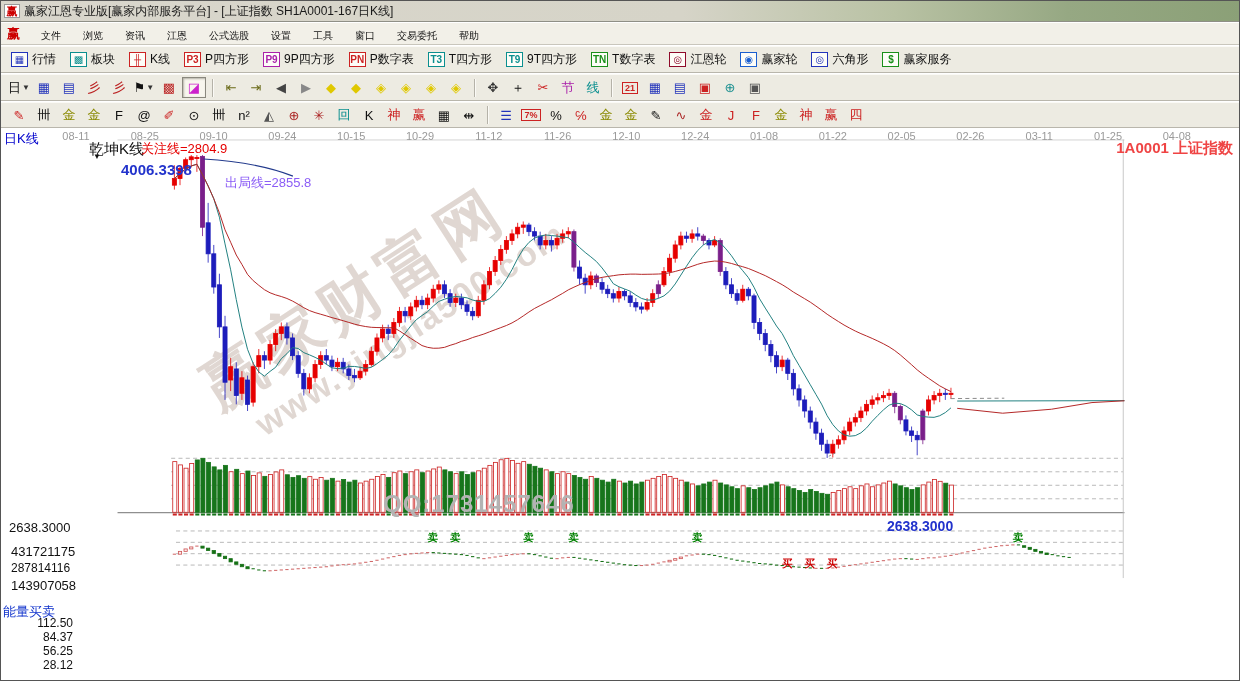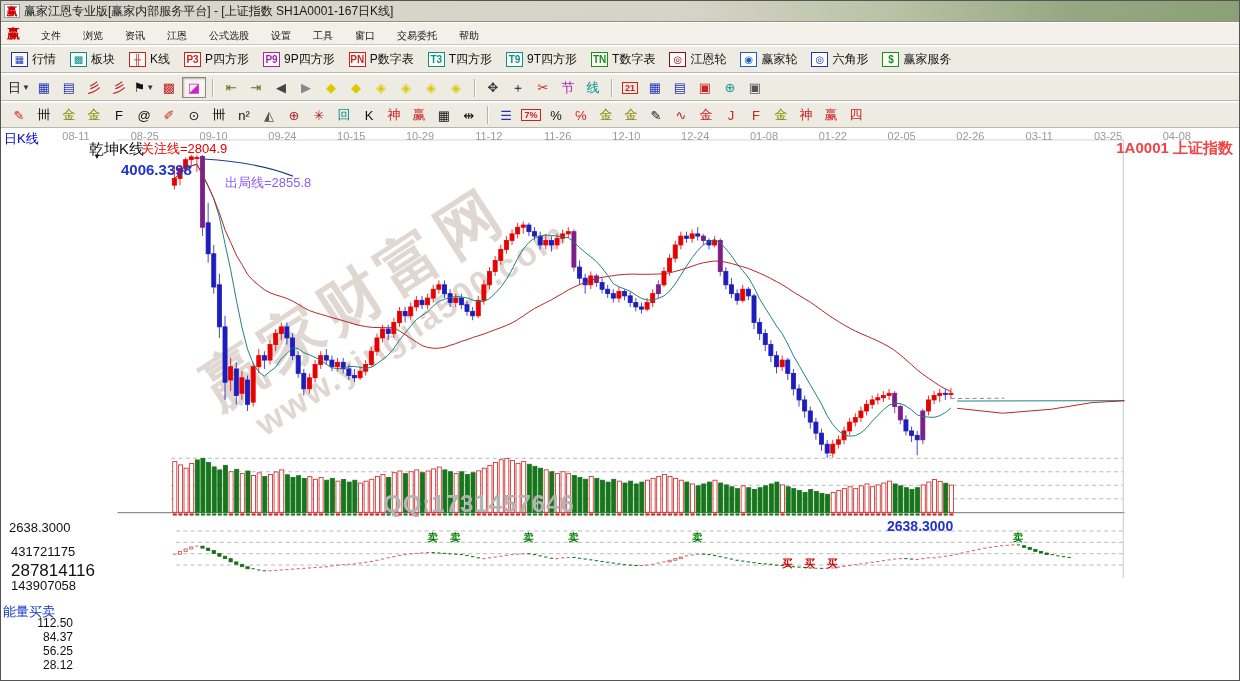--- a/index.html
+++ b/index.html
@@ -40,21 +40,21 @@
   .lbl-kline{left:3px;top:1px;font-size:13px;color:#0000cc;}
   .lbl-qiankun{left:88px;top:11px;font-size:15px;color:#111;}
   .lbl-tri{left:92px;top:23px;font-size:8px;color:#111;}
   .lbl-attention{left:140px;top:11px;font-size:13px;color:#e60000;}
   .lbl-exit{left:224px;top:11px;font-size:13px;color:#8b5cf6;margin-top:34px;}
   .lbl-high{left:120px;top:32px;font-size:15px;font-weight:bold;color:#2233cc;}
   .lbl-code{right:8px;top:10px;font-size:15px;font-weight:bold;color:#ef4444;}
   .lbl-low{left:886px;top:389px;font-size:14px;font-weight:bold;color:#2233cc;}
   .lbl-pricebottom{left:8px;top:391px;font-size:13px;color:#111;}
   .lbl-vol1{left:10px;top:415px;font-size:13px;color:#111;}
-  .lbl-vol2{left:10px;top:432px;font-size:17px;color:#111;}
+  .lbl-vol2{left:10px;top:432px;font-size:12px;color:#111;}
   .lbl-vol3{left:10px;top:449px;font-size:13px;color:#111;}
   .lbl-ind{left:2px;top:474px;font-size:13px;color:#1133cc;}
   .ind-scale{left:14px;width:58px;text-align:right;font-size:12px;color:#111;}
   .lbl-qq{left:382px;top:361px;font-size:24px;font-weight:bold;color:#b3b3b3;letter-spacing:1px;}
 </style>
 </head>
 <body>
 
 <div id="app">
 
@@ -1090,21 +1090,21 @@
         <span class="date-label" style="left: 419px;">10-29</span>
         <span class="date-label" style="left: 487.8px;">11-12</span>
         <span class="date-label" style="left: 556.6px;">11-26</span>
         <span class="date-label" style="left: 625.4px;">12-10</span>
         <span class="date-label" style="left: 694.2px;">12-24</span>
         <span class="date-label" style="left: 763px;">01-08</span>
         <span class="date-label" style="left: 831.8px;">01-22</span>
         <span class="date-label" style="left: 900.6px;">02-05</span>
         <span class="date-label" style="left: 969.4px;">02-26</span>
         <span class="date-label" style="left: 1038.2px;">03-11</span>
-        <span class="date-label" style="left: 1107px;">03-25</span>
+        <span class="date-label" style="left: 1107px;">01-25</span>
         <span class="date-label" style="left: 1175.8px;">04-08</span>
       </div>
 
     <div class="ovl lbl-kline">日K线</div>
     <div class="ovl lbl-qiankun">乾坤K线</div>
     <div class="ovl lbl-tri">▼</div>
     <div class="ovl lbl-attention">关注线=2804.9</div>
     <div class="ovl lbl-exit">出局线=2855.8</div>
     <div class="ovl lbl-high">4006.3398</div>
     <div class="ovl lbl-code">1A0001  上证指数</div>

